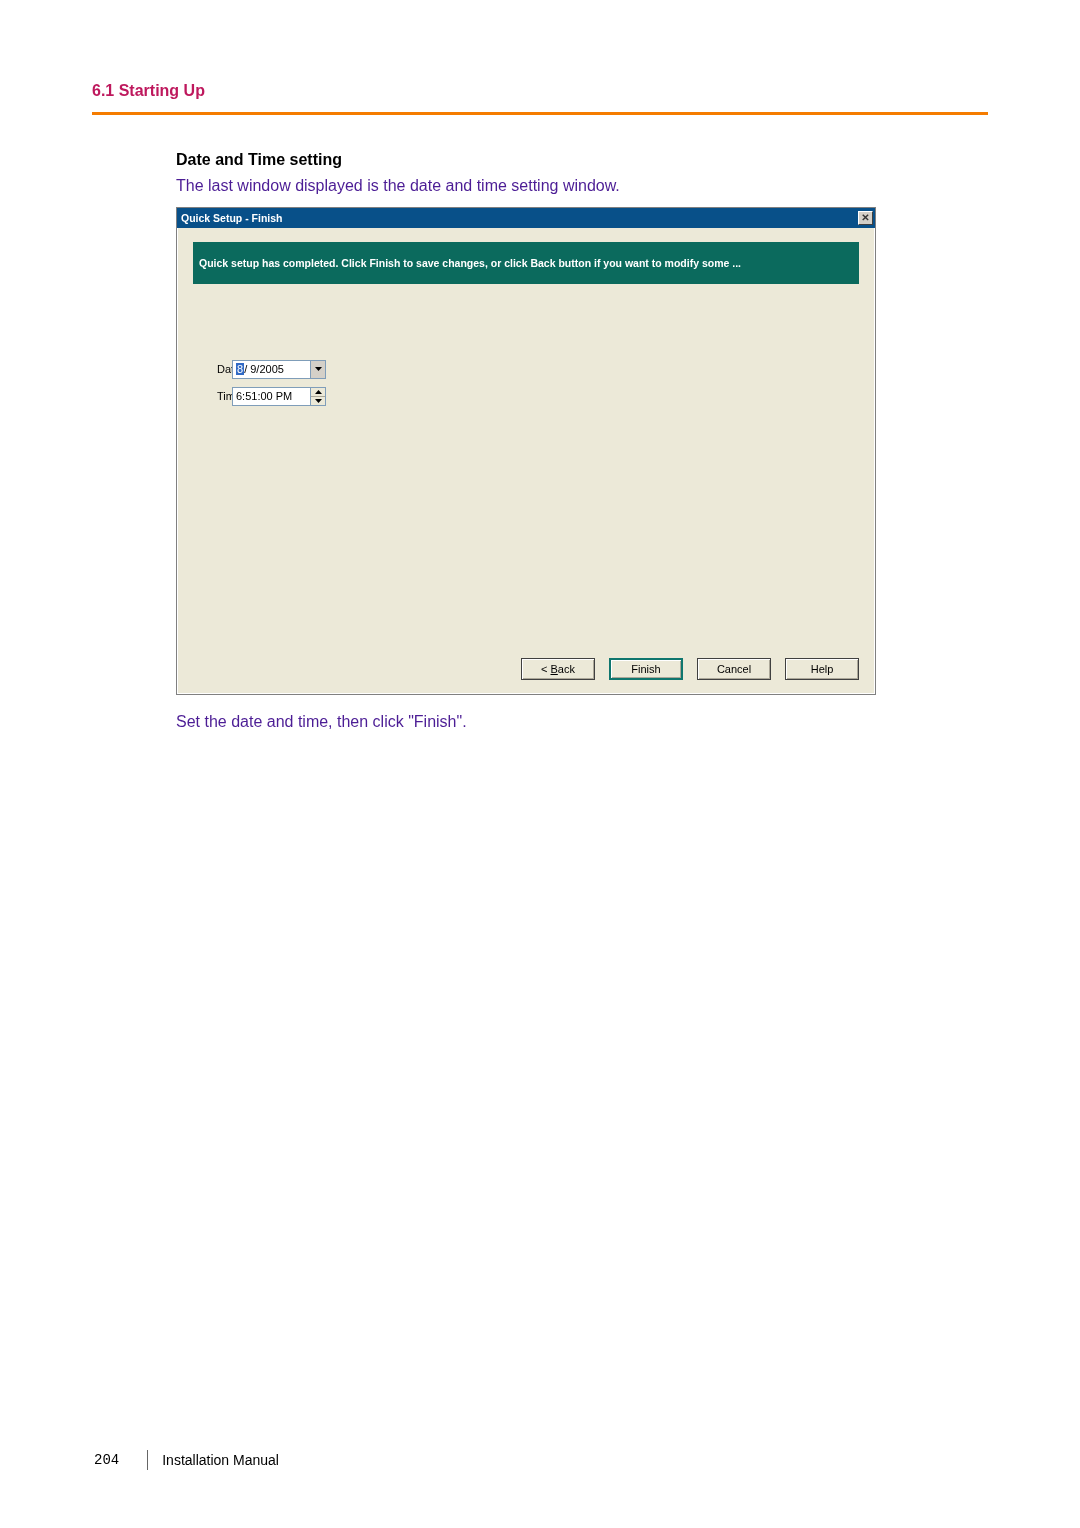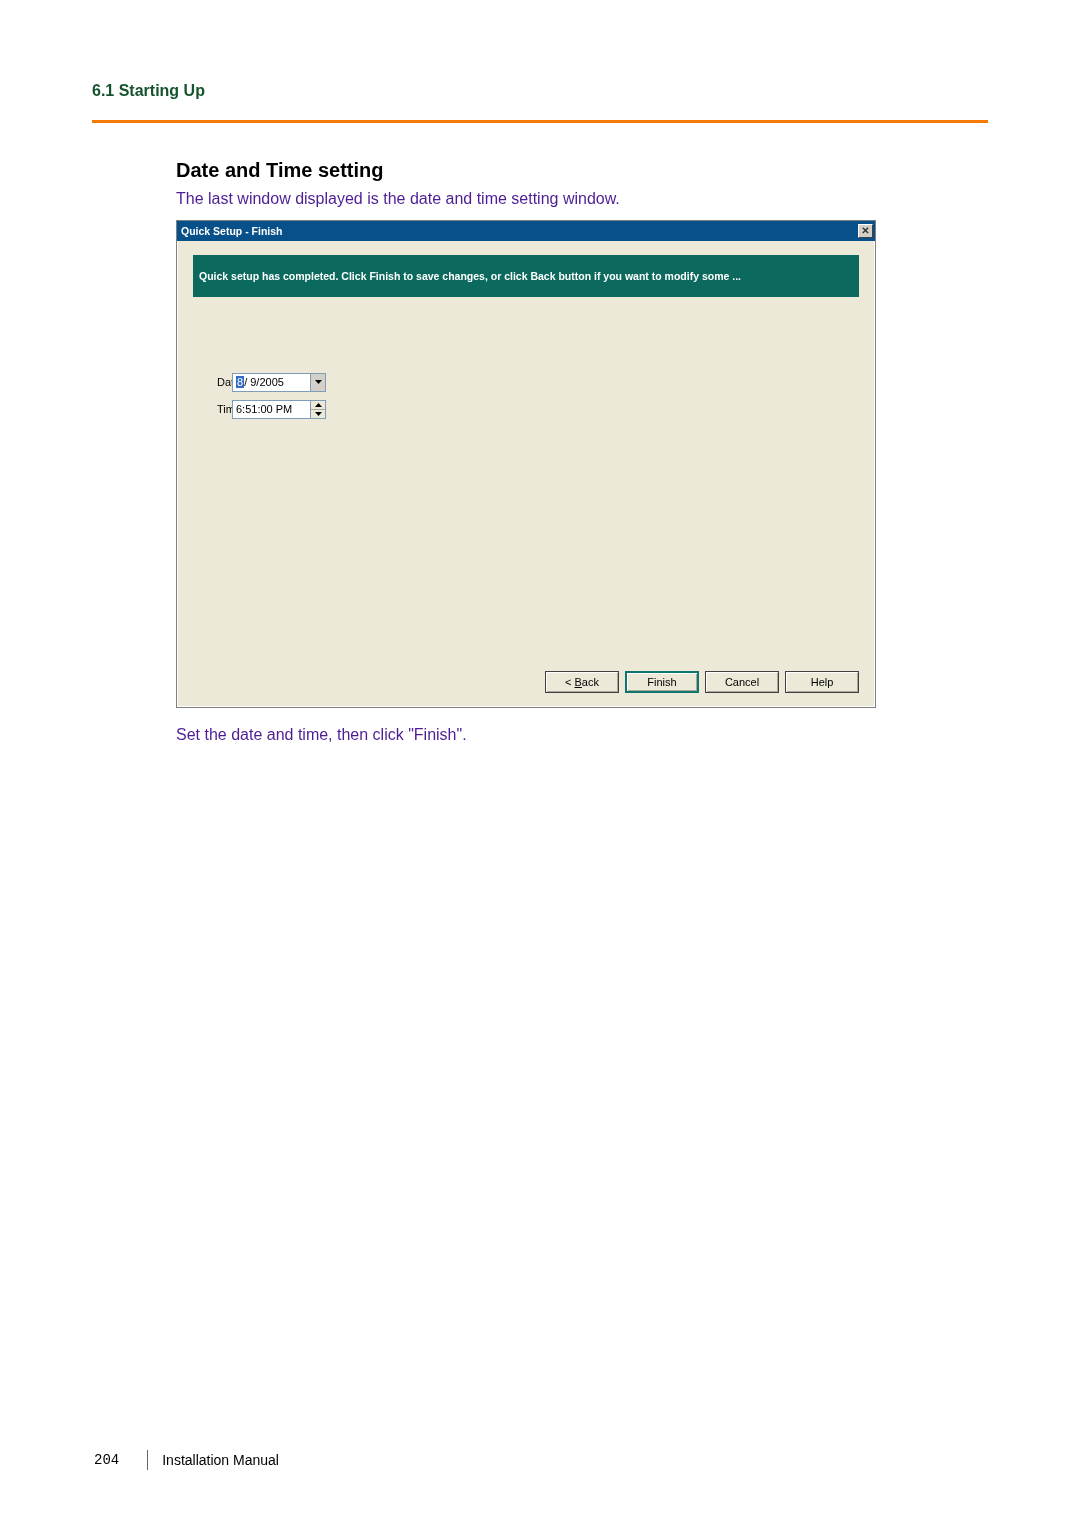--- a/index.html
+++ b/index.html
@@ -1,21 +1,21 @@
 <!DOCTYPE html>
 <html><head>
   <meta charset="utf-8">
   <style>
     * { box-sizing: border-box; margin: 0; padding: 0; }
     html, body { width: 1080px; height: 1528px; background: #ffffff; font-family: Arial, Helvetica, sans-serif; }
     .page { padding: 82px 92px 60px 92px; position: relative; height: 100%; }
-    .section-header { font-size: 16px; font-weight: bold; color: #14532d; margin-bottom: 20px; }
+    .section-header { font-size: 16px; font-weight: bold; color: #be185d; margin-bottom: 12px; }
     .hr-orange { border: none; height: 2.5px; background: #f57c00; margin-bottom: 36px; }
 
-    .sub-heading { font-size: 20px; font-weight: bold; color: #000; margin-left: 84px; margin-bottom: 6px; }
+    .sub-heading { font-size: 16px; font-weight: bold; color: #000; margin-left: 84px; margin-bottom: 6px; }
     .body-text { font-size: 16px; color: #4c1d95; margin-left: 84px; line-height: 1.4; }
 
     .dialog {
       margin-left: 84px;
       margin-top: 10px;
       width: 700px;
       border: 1px solid #808080;
       box-shadow: 0 0 0 1px #fff inset;
       background: #ece9d8;
     }
@@ -125,21 +125,21 @@
       align-items: center;
       justify-content: center;
       border-bottom: 1px solid #aca899;
     }
     .spin-down { border-bottom: none; }
     .spin-up svg, .spin-down svg { display: block; }
 
     .button-row {
       display: flex;
       justify-content: flex-end;
-      gap: 6px;
+      gap: 14px;
       padding: 0 16px 14px 16px;
     }
     .win-btn {
       width: 74px;
       height: 22px;
       background: #ece9d8;
       border: 1px solid #404040;
       box-shadow: inset 1px 1px 0 #fff, inset -1px -1px 0 #aca899;
       font-size: 11px;
       display: flex;

